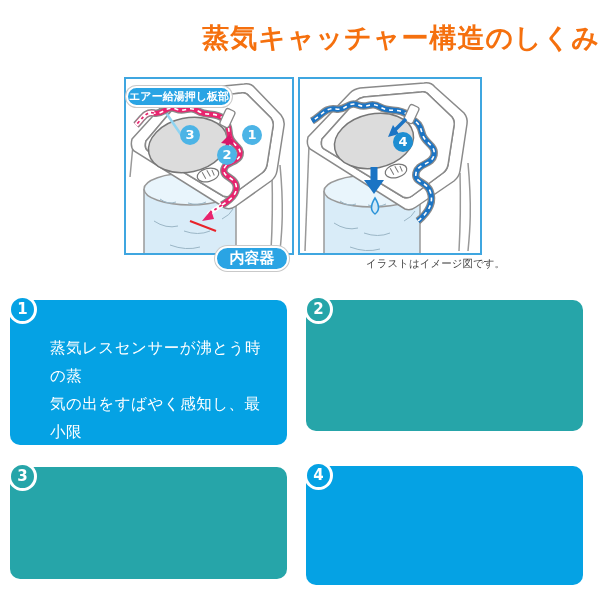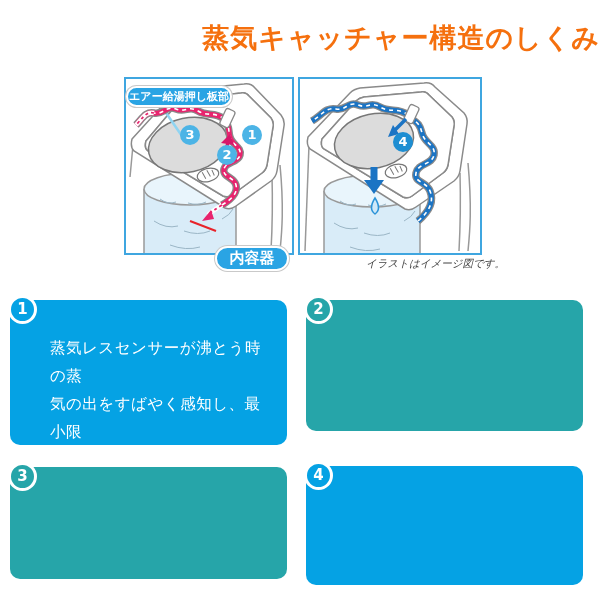--- a/index.html
+++ b/index.html
@@ -21,21 +21,21 @@
   .pill-air{left:126px;top:86px;width:106px;height:21px;border-radius:11px;
             font-size:11px;line-height:17px;}
   .pill-vessel{left:215px;top:224px;width:74px;height:25px;border-radius:13px;
             font-size:15px;line-height:21px;margin-top:22px;}
 
   .pbadge{position:absolute;width:20px;height:20px;border-radius:50%;background:#4cb4e6;
           color:#fff;font-size:13px;font-weight:bold;text-align:center;line-height:20px;}
   .pbadge-4{background:#1e8ed2;}
 
   .caption{position:absolute;top:257px;left:0;width:505px;text-align:right;
-           font-size:10.5px;color:#444;font-style:italic;}
+           font-size:10.5px;color:#444;}
 
   .card{position:absolute;border-radius:10px;color:#fff;box-sizing:border-box;}
   .card p{margin:16px;font-size:15.5px;line-height:28px;white-space:pre-line;
           letter-spacing:0.5px;}
   .card-blue{background:#05a2e4;}
   .card-teal{background:#26a5a9;}
   .card1{left:10px;top:300px;width:277px;height:145px;padding:18px 8px 0 24px;}
   .card2{left:306px;top:300px;width:277px;height:131px;padding:18px 6px 0 14px;}
   .card3{left:10px;top:467px;width:277px;height:112px;padding:24px 6px 0 26px;}
   .card4{left:306px;top:466px;width:277px;height:119px;padding:20px 6px 0 36px;}

